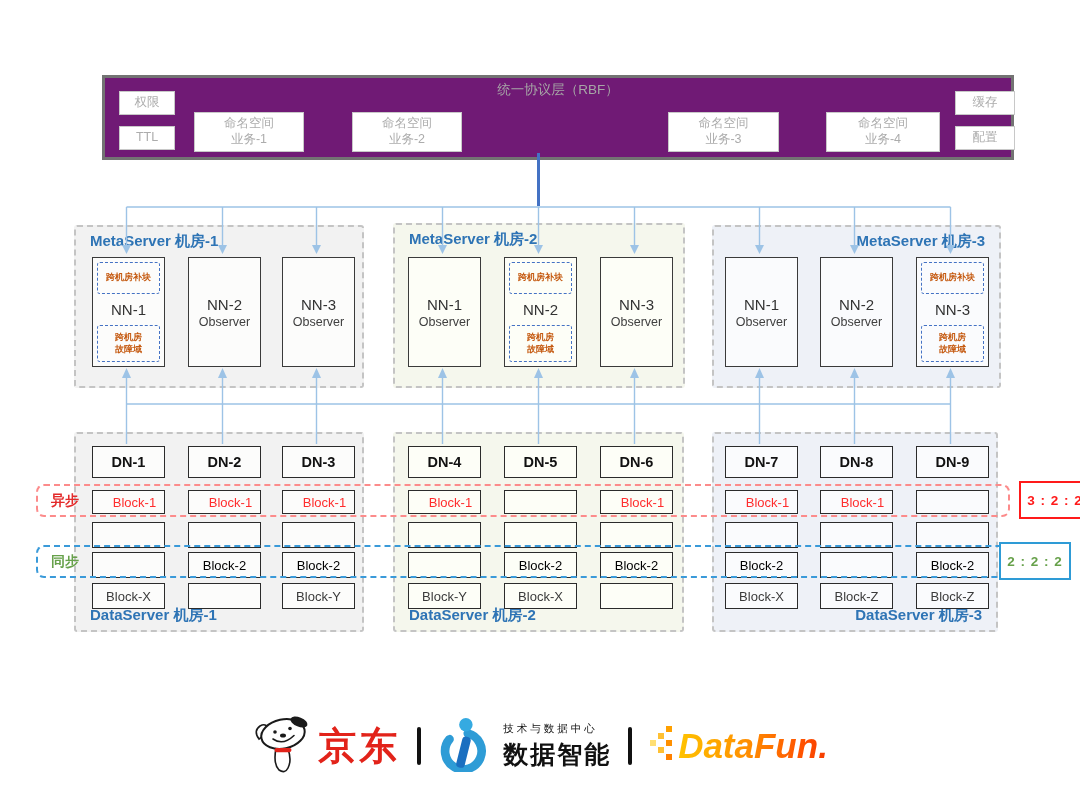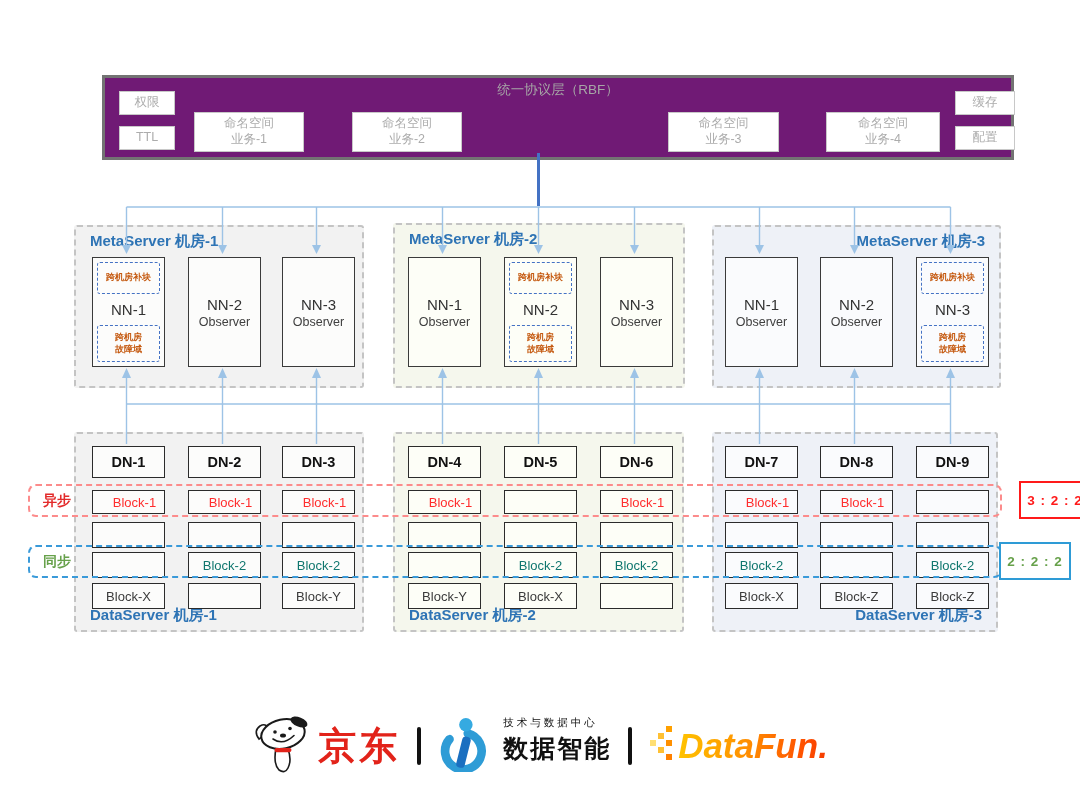--- a/index.html
+++ b/index.html
@@ -60,43 +60,43 @@
                font-size:14.5px; font-weight:bold; color:#111; }
   .dn-cell { position:absolute; left:0; width:73px; height:26px;
              border:1.5px solid #2B2B2B; background:var(--cellbg,#FCFCFB);
              display:flex; align-items:center; justify-content:center;
              font-size:13px; color:#3B3B3B; }
   .cell-1 { top:56px; height:24px;padding-left:12px; }
   .cell-2 { top:88px; }
   .cell-3 { top:118px; }
   .cell-4 { top:149px; }
   .blk-red   { color:#FF2D2D; }
-  .blk-green { color:#0f766e; }
-
-  
-  .band { position:absolute; left:28px; width:974px; height:33px; border-radius:8px; z-index:4; }
+  .blk-green { color:#000000; }
+
+  
+  .band { position:absolute; left:36px; width:974px; height:33px; border-radius:8px; z-index:4; }
   .band-async { top:484px; border:2px dashed #FC8B8B; }
   .band-sync  { top:545px; border:2px dashed #3A9AD9; }
   .band-label { position:absolute; left:13px; top:0; bottom:0; display:flex;
                 align-items:center; font-size:14px; font-weight:bold; }
   .band-async .band-label { color:#E32B2B; }
   .band-sync  .band-label { color:#67A14B; }
   .ratio { position:absolute; left:999px; width:72px; height:38px; background:#fff;
            display:flex; align-items:center; justify-content:center; font-size:13.5px;
            font-weight:bold; letter-spacing:1px; z-index:5; }
   .ratio-async { top:481px; border:2px solid #FF1A1A; color:#FF1A1A;margin-left:20px; }
   .ratio-sync  { top:542px; border:2px solid #2E9BD6; color:#67A14B; }
 
   
   .footer { position:absolute; left:0; right:0; top:706px; height:80px; display:flex;
             align-items:center; justify-content:center; gap:17px; z-index:1; }
   .jd { display:flex; align-items:center; gap:4px; }
   .jd-word { font-size:38px; font-weight:bold; color:#E2231A; letter-spacing:3px; }
   .fsep { width:4px; height:38px; background:#111; border-radius:2px; }
-  .jdt { display:flex; align-items:flex-start; gap:15px; }
+  .jdt { display:flex; align-items:center; gap:15px; }
   .jdt-txt { display:flex; flex-direction:column; }
   .jdt-small { font-size:10.5px; letter-spacing:3px; color:#111; }
   .jdt-big { font-size:25px; font-weight:bold; color:#111; letter-spacing:2px; margin-top:2px; }
   .datafun { display:flex; align-items:center; gap:3px; }
   .df-word { font-size:35px; font-weight:bold; font-style:italic;
              background:linear-gradient(92deg,#FFC400 0%,#FF9000 45%,#FF4E00 85%,#F43B00 100%);
              -webkit-background-clip:text; background-clip:text; color:transparent; }
 </style>
 </head>
 <body>

